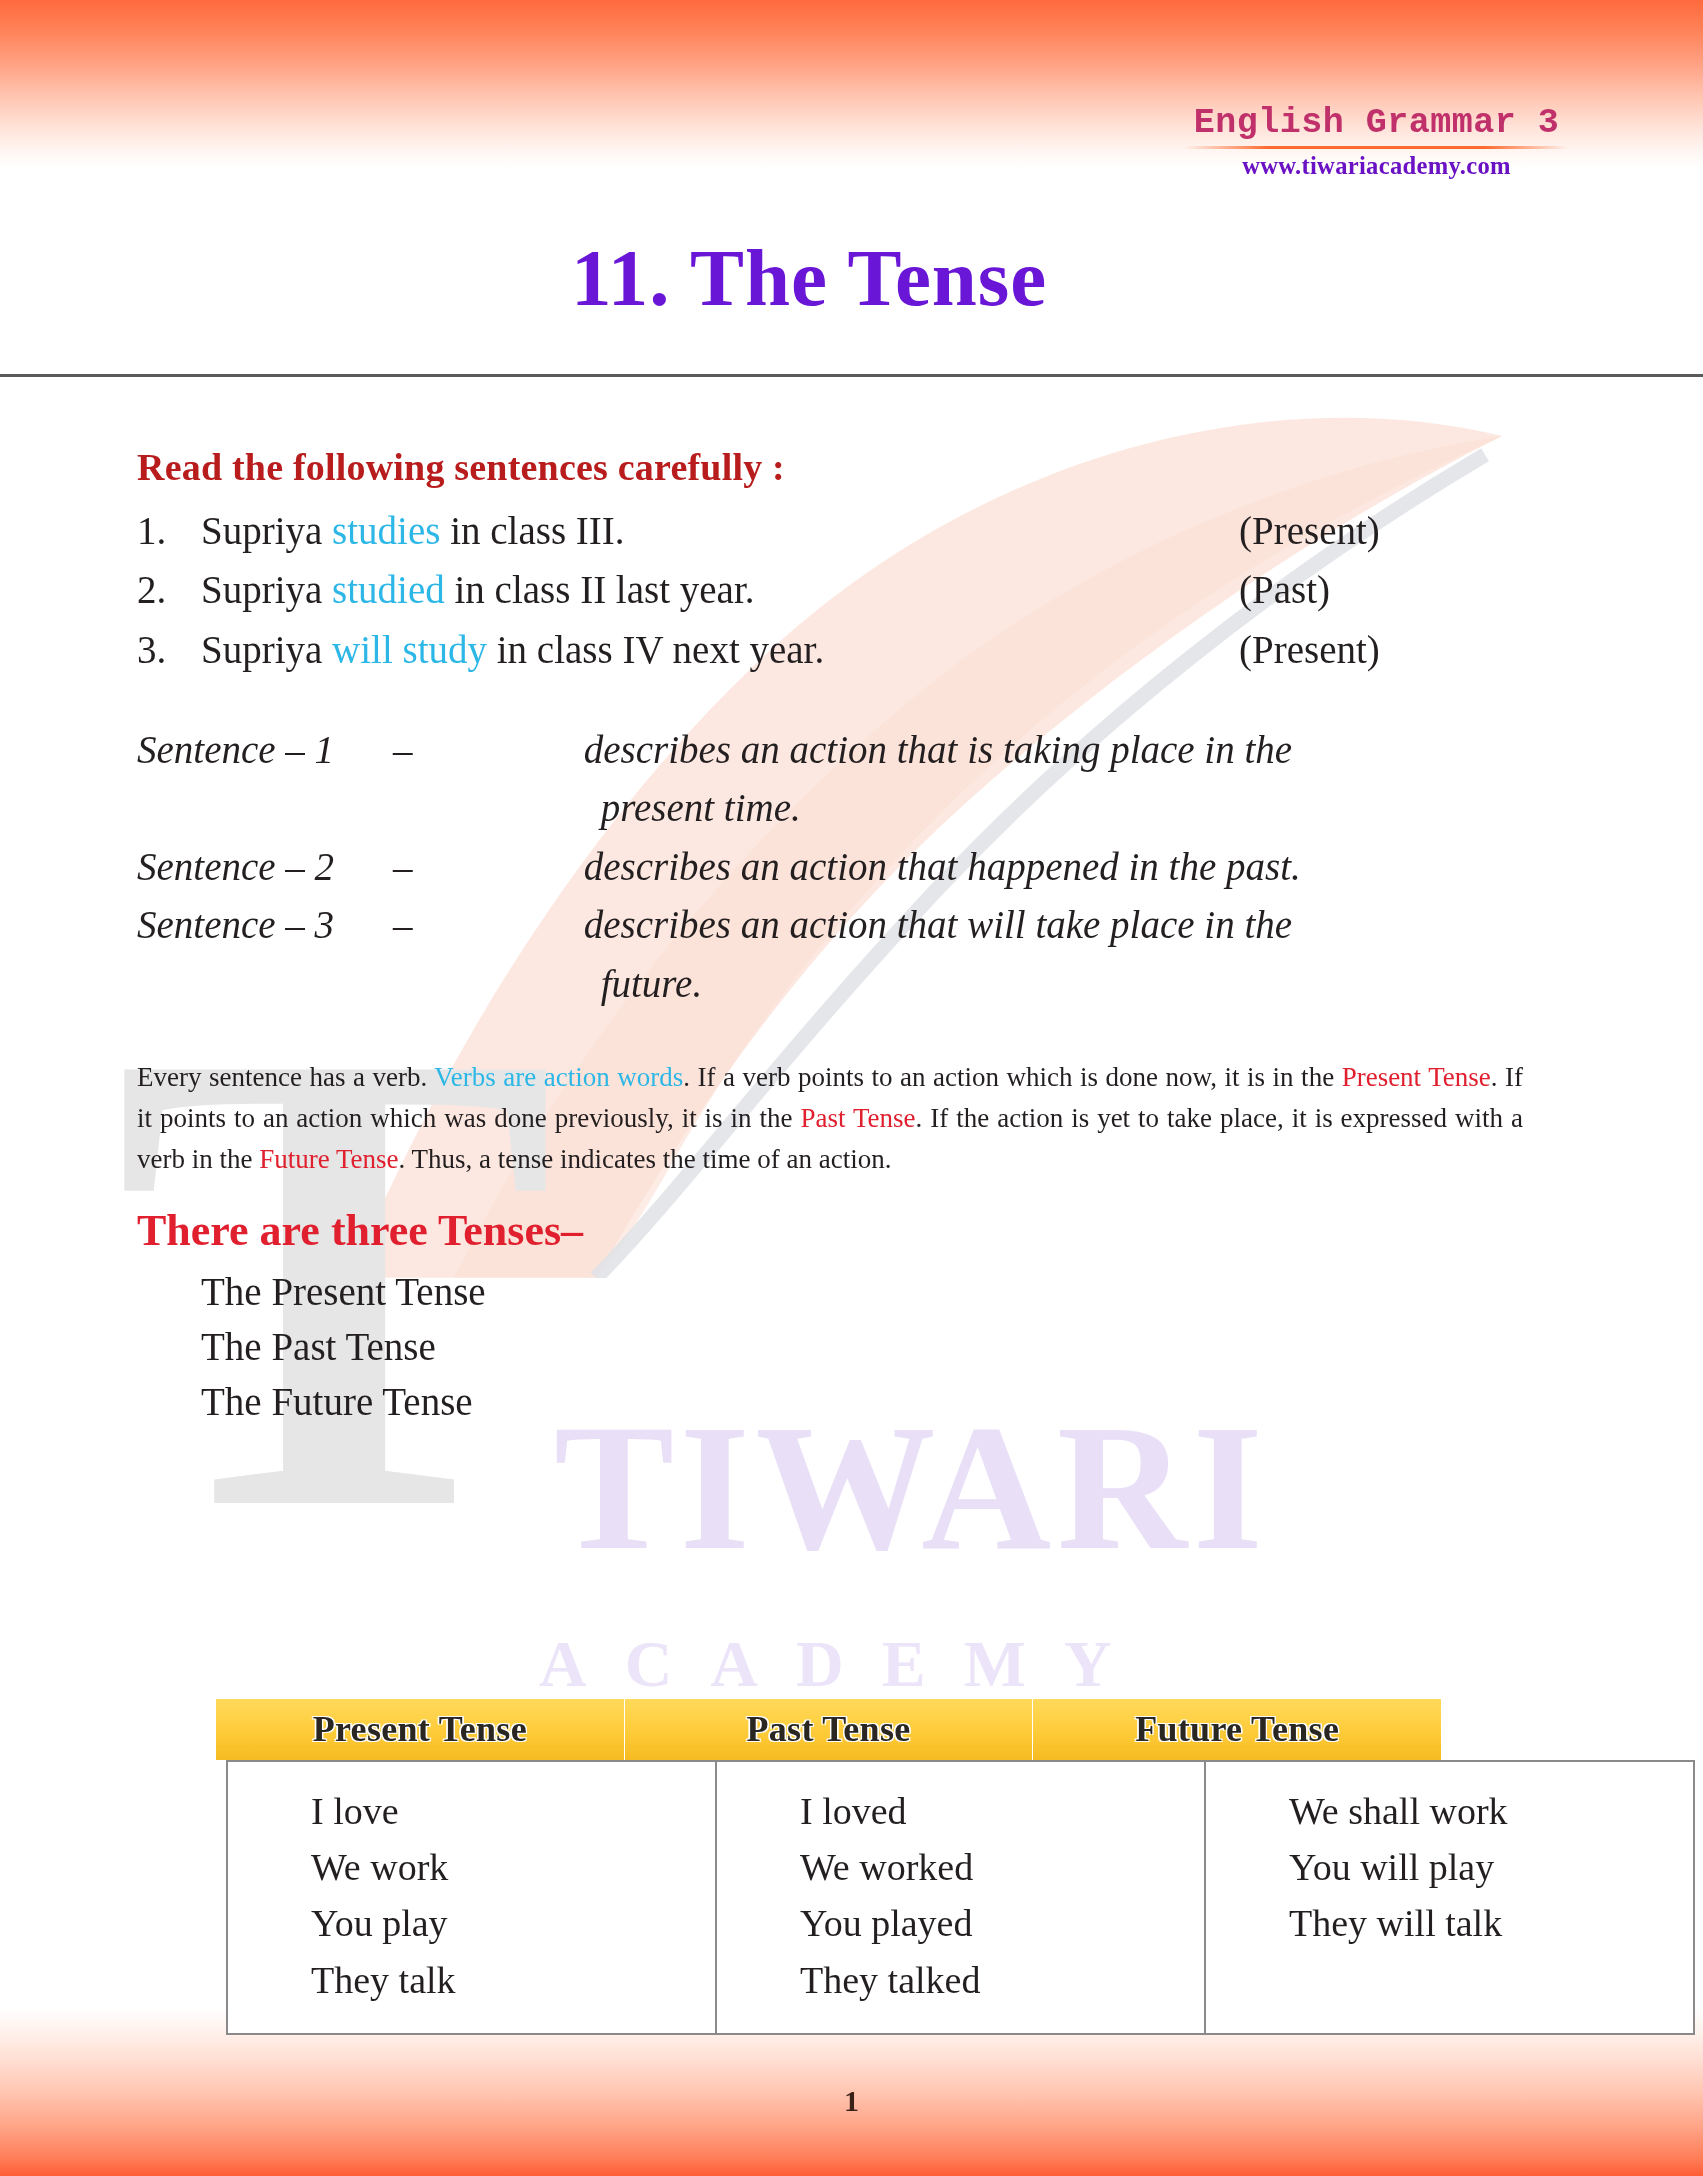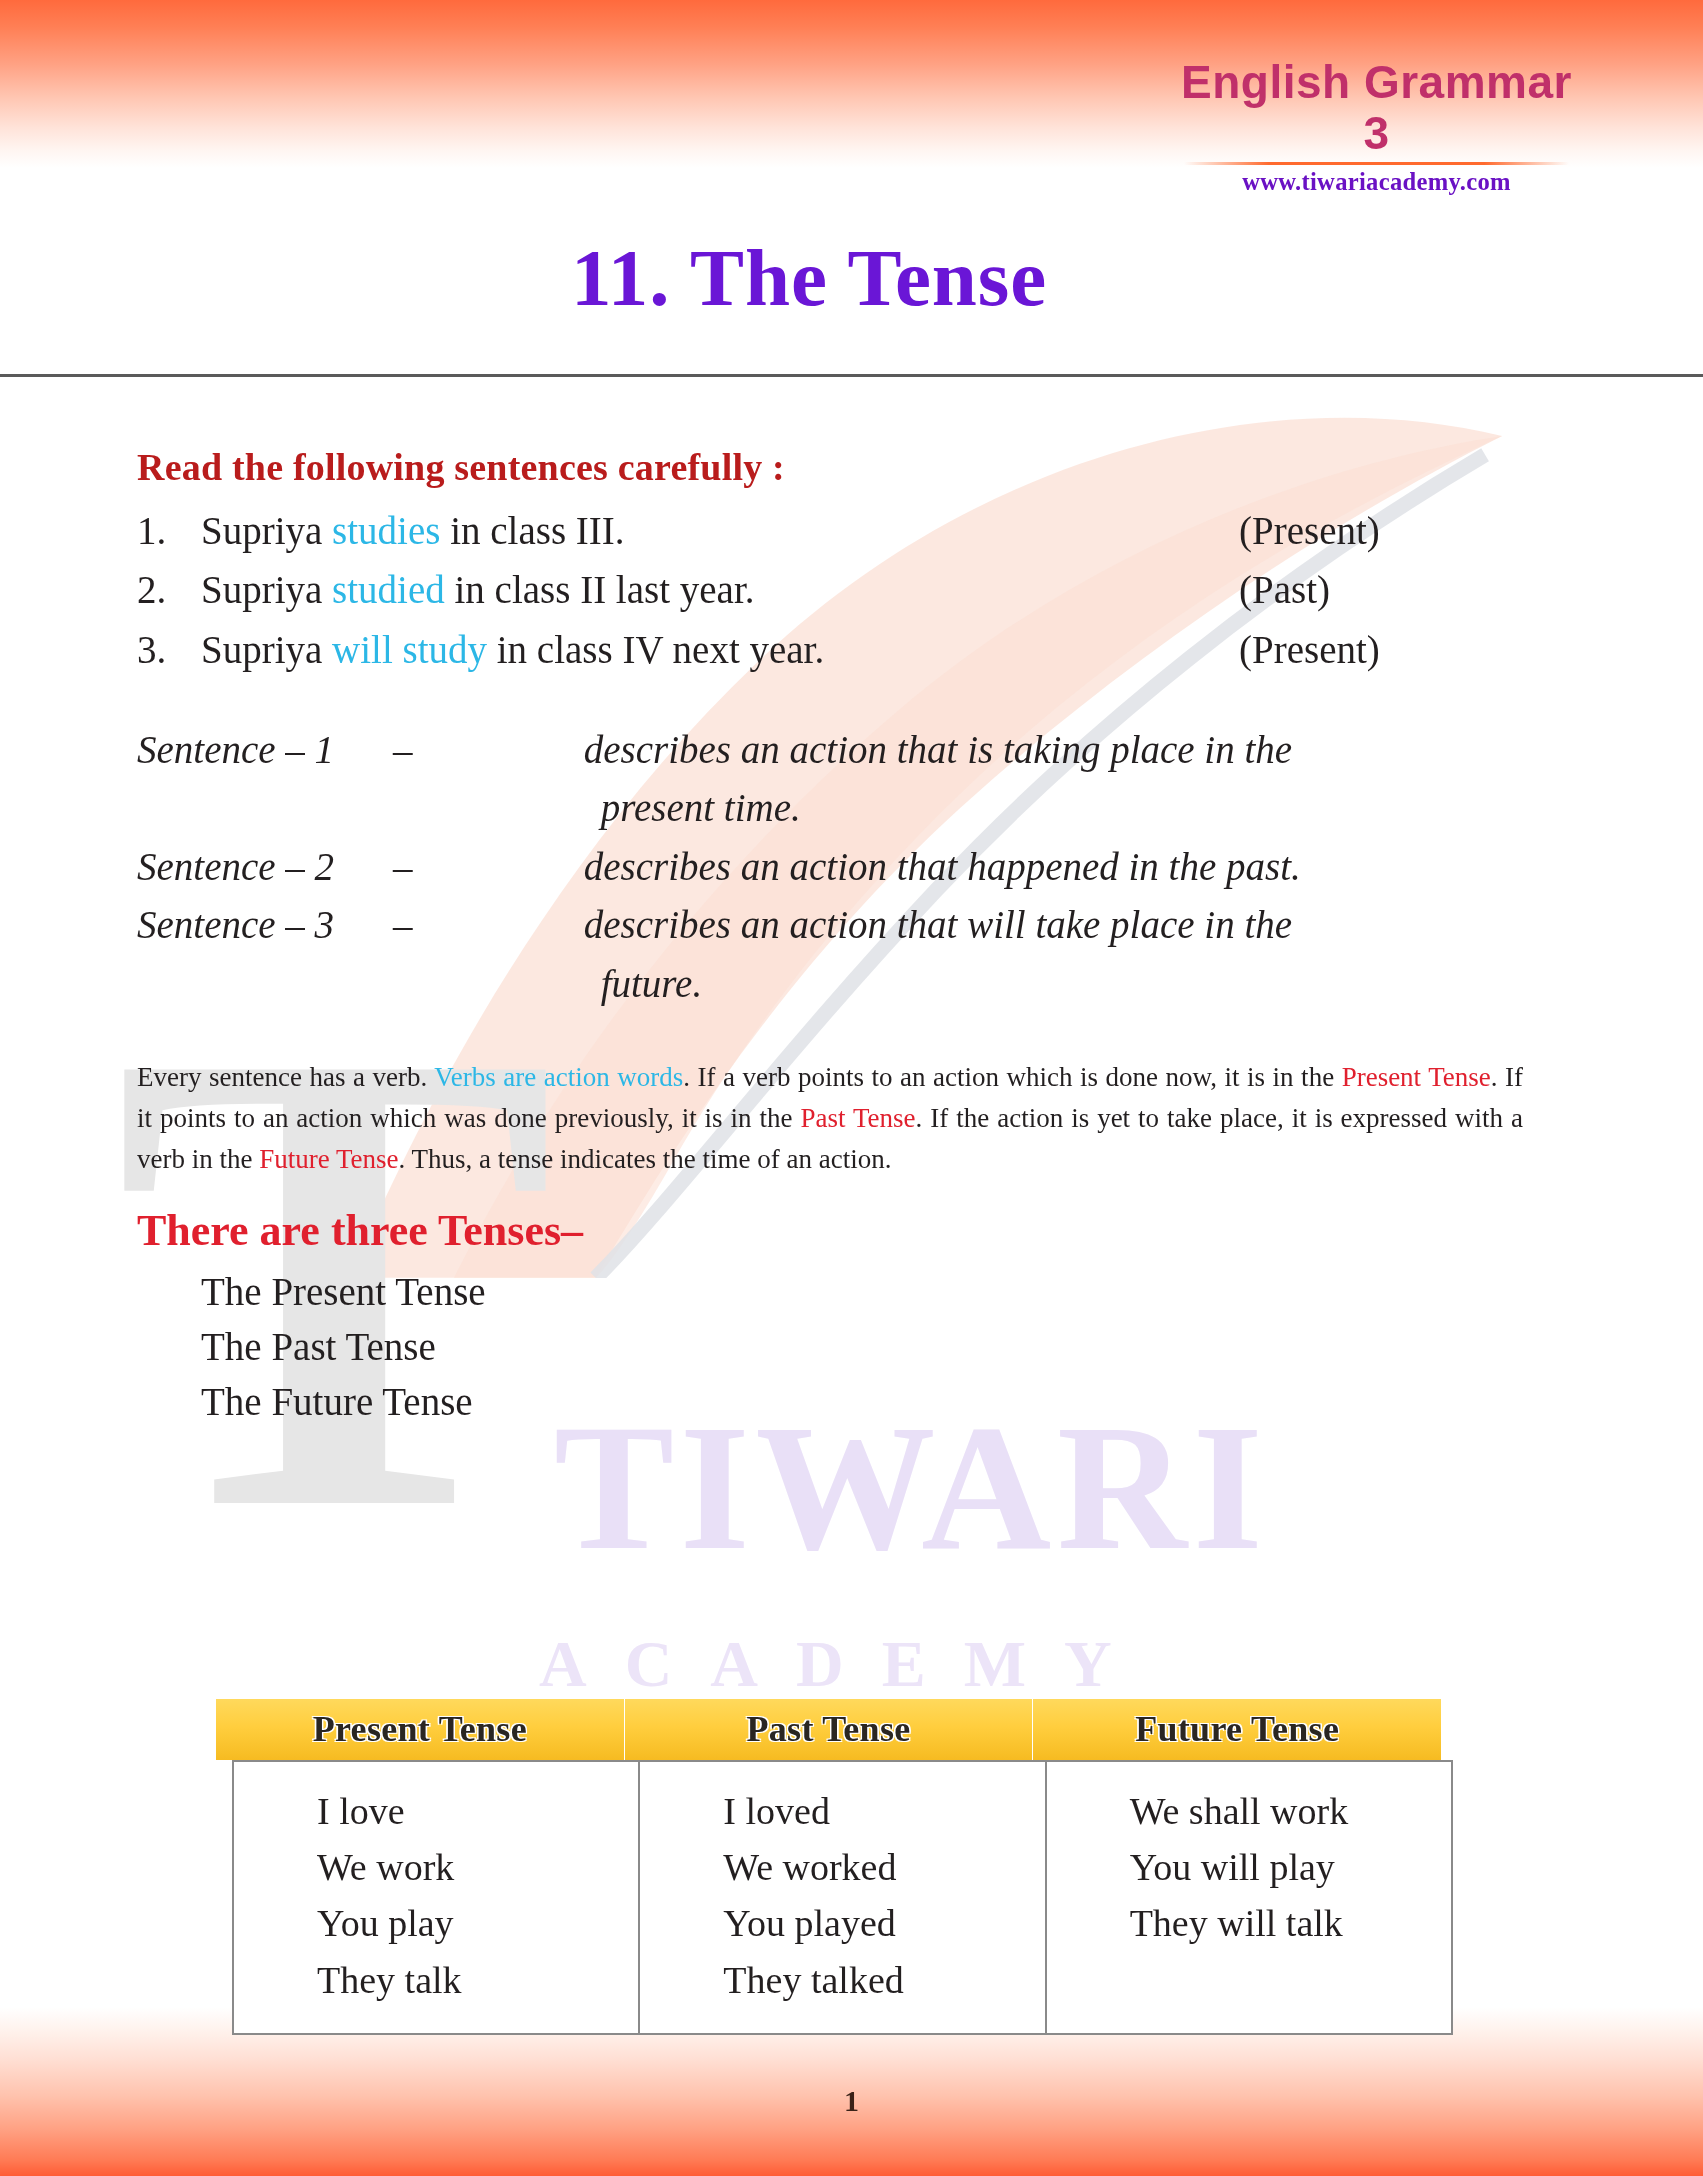--- a/index.html
+++ b/index.html
@@ -102,26 +102,27 @@
   
   .brand {
     position: absolute;
     right: 128px;
     top: 57px;
     text-align: center;
     z-index: 6;
     width: 397px;
   }
   .brand-title {
-    font-family: Liberation Sans, sans-serif;
-    font-size: 46px;
+    font-family: Liberation Mono, monospace;
+    font-size: 35px;
     font-weight: 700;
     color: #c0306a;
     letter-spacing: 0.5px;
     line-height: 1.1;
+    margin-top: 47px;
   }
   .brand-rule {
     height: 2.8px;
     margin: 3.8px 5.7px 2.8px 5.7px;
     background: linear-gradient(to right, rgba(255,120,60,0), #ff6a2e 22%, #ff6a2e 78%, rgba(255,120,60,0));
   }
   .brand-url {
     font-family: "Liberation Serif", serif;
     font-size: 24.6px;
     font-weight: 700;
@@ -267,22 +268,23 @@
     box-sizing: border-box;
   }
   .tt-head > div:last-child { border-right: none; }
 
   .tt-body {
     display: flex;
     border: 2.8px solid #8a8a8a;
     border-top: 2.8px solid #8a8a8a;
     box-sizing: border-box;
     background: #ffffff;
-    width: 1221px;
-    margin-left: 16px;
+    width: 1469px;
+    margin-left: 10px;
+    justify-content: flex-end;
   }
   .tt-col {
     flex: 1 1 0;
     border-right: 2.8px solid #8a8a8a;
     box-sizing: border-box;
     padding: 21px 0 24.6px 0;
   }
   .tt-col:last-child { border-right: none; }
   .tt-cell {
     font-size: 38px;

